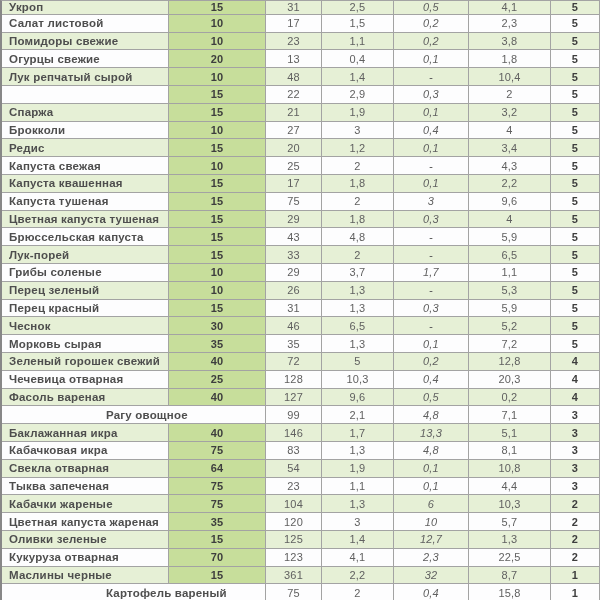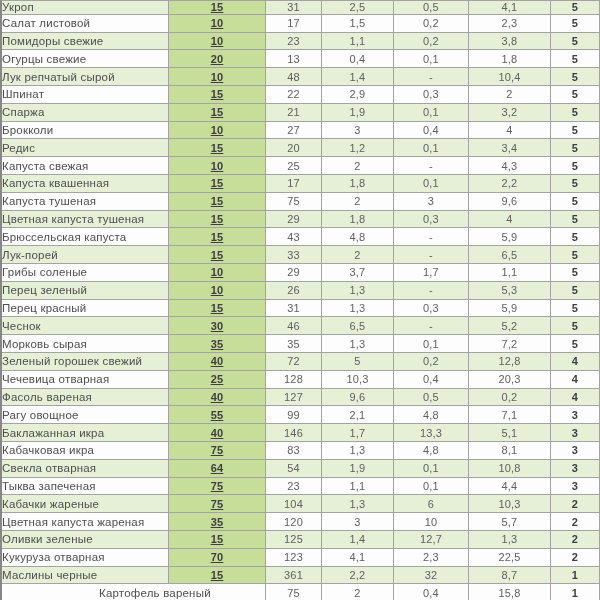--- a/index.html
+++ b/index.html
@@ -38,34 +38,35 @@
     overflow: hidden;
     white-space: nowrap;
     font-size: 11px;
     color: var(--text-num, #606060);
     border-left: 1px solid var(--border, #a3a3a3);
     letter-spacing: 0.2px;
   }
   .cell.name {
     width: 166px;
     justify-content: flex-start;
+    padding-left: 7px;
     border-left: none;
     color: var(--text-name, #4e4e4e);
     font-size: 11.5px;
+    font-weight: bold;
   }
   .cell.gi {
     width: 97px;
     background: var(--gi-bg, #c7de9b);
     font-weight: bold;
     color: var(--text-bold, #3e3e3e);
-    text-decoration: underline;
   }
   .cell.v0 { width: 56px; }
   .cell.v1 { width: 72px; }
-  .cell.v2 { width: 75px; }
+  .cell.v2 { width: 75px; font-style: italic; }
   .cell.v3 { width: 82px; }
   .cell.score {
     width: 49px;
     font-weight: bold;
     color: var(--text-bold, #3e3e3e);
   }
 </style>
 </head>
 <body>
 
@@ -109,21 +110,20 @@
     <div class="row green">
     <div class="cell name">Лук репчатый сырой</div>
     <div class="cell gi val">10</div>
     <div class="cell v0 val">48</div>
     <div class="cell v1 val">1,4</div>
     <div class="cell v2 val">-</div>
     <div class="cell v3 val">10,4</div>
     <div class="cell score val">5</div>
   </div>
     <div class="row white">
-    <div class="cell name">Шпинат</div>
     <div class="cell gi val">15</div>
     <div class="cell v0 val">22</div>
     <div class="cell v1 val">2,9</div>
     <div class="cell v2 val">0,3</div>
     <div class="cell v3 val">2</div>
     <div class="cell score val">5</div>
   </div>
     <div class="row green">
     <div class="cell name">Спаржа</div>
     <div class="cell gi val">15</div>
@@ -272,21 +272,20 @@
     <div class="cell name">Фасоль вареная</div>
     <div class="cell gi val">40</div>
     <div class="cell v0 val">127</div>
     <div class="cell v1 val">9,6</div>
     <div class="cell v2 val">0,5</div>
     <div class="cell v3 val">0,2</div>
     <div class="cell score val">4</div>
   </div>
     <div class="row white">
     <div class="cell name">Рагу овощное</div>
-    <div class="cell gi val">55</div>
     <div class="cell v0 val">99</div>
     <div class="cell v1 val">2,1</div>
     <div class="cell v2 val">4,8</div>
     <div class="cell v3 val">7,1</div>
     <div class="cell score val">3</div>
   </div>
     <div class="row green">
     <div class="cell name">Баклажанная икра</div>
     <div class="cell gi val">40</div>
     <div class="cell v0 val">146</div>

